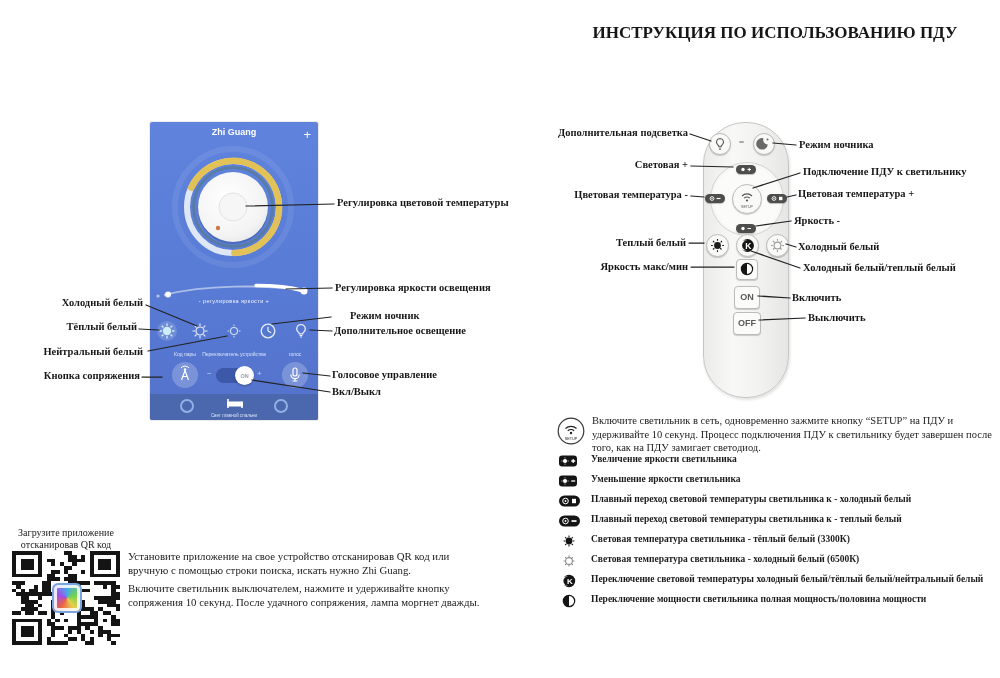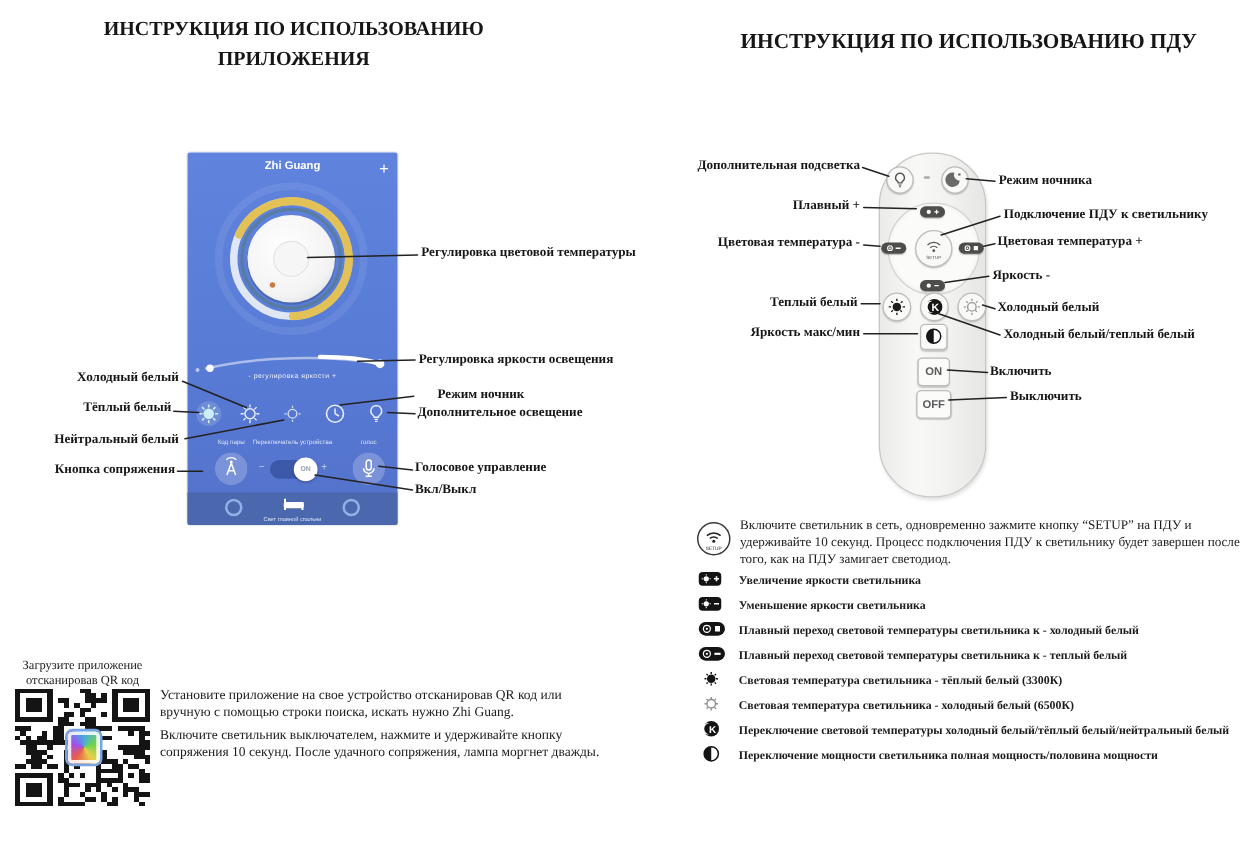--- a/index.html
+++ b/index.html
@@ -36,34 +36,33 @@
   .rbtn{position:absolute;background:#f9f9f8;border:1px solid #bcbcba;border-radius:50%;
         box-shadow:0 1px 1px rgba(0,0,0,0.18);display:flex;align-items:center;justify-content:center;}
   .rsq{position:absolute;background:#fbfbfa;border:1px solid #bcbcba;border-radius:4px;
        box-shadow:0 1px 1px rgba(0,0,0,0.18);display:flex;align-items:center;justify-content:center;
        font-family:"Liberation Sans",sans-serif;font-weight:bold;color:#5a5a5a;}
   .pill{position:absolute;background:#4d4d4c;border-radius:5px;box-shadow:0 1px 1px rgba(0,0,0,0.25);
         display:flex;align-items:center;justify-content:center;}
   .dpad{position:absolute;left:6px;top:39px;width:72px;height:72px;border-radius:50%;background:#fbfbfa;
         border:1px solid #d3d3d1;box-shadow:inset 0 0 4px rgba(0,0,0,0.06);}
   
-  .lrow{position:absolute;left:558px;height:16px;display:flex;align-items:flex-end;gap:9px;}
+  .lrow{position:absolute;left:558px;height:16px;display:flex;align-items:flex-start;gap:9px;}
   .lrow .txt{font-size:9.5px;font-weight:bold;white-space:nowrap;color:#1b1b1b;}
   .leads{position:absolute;left:0;top:0;pointer-events:none;}
   .leads line{stroke:#222;stroke-width:1.25;stroke-linecap:round;}
   .qr-logo{position:absolute;left:52px;top:583px;width:26px;height:26px;border-radius:6px;border:2px solid #79a4e2;
            background:conic-gradient(#49a7e8,#6fd44d,#e8cf4a,#e85f4a,#a44de8,#49a7e8);
            box-shadow:inset 0 0 0 3px rgba(255,255,255,0.85);}
 </style>
 </head>
 <body>
 
 <div class="canvas">
 
-  <h1 class="title" style="left:70px;top:12px;width:330px;font-size:16px;">ИНСТРУКЦИЯ ПО ИСПОЛЬЗОВАНИЮ ПРИЛОЖЕНИЯ</h1>
   <h1 class="title" style="left:565px;top:20px;width:420px;font-size:17px;white-space:nowrap;">ИНСТРУКЦИЯ ПО ИСПОЛЬЗОВАНИЮ ПДУ</h1>
 
   <div class="app">
     <div class="app-header">
       <span>Zhi Guang</span>
       <span class="app-add">+</span>
     </div>
 
     <svg class="abs" style="left:13px;top:15px;" width="140" height="140">
       <defs>
@@ -239,21 +238,21 @@
       <svg width="20" height="20">
         <circle cx="10" cy="10" r="5.6" fill="#fff" stroke="#161616" stroke-width="1.2"></circle>
         <path d="M10,4.4a5.6,5.6 0 0,0 0,11.2z" fill="#161616"></path>
       </svg>
     </div>
     <div class="rsq" style="left:30px;top:162.5px;width:24px;height:21px;font-size:9px;">ON</div>
     <div class="rsq" style="left:29px;top:188.5px;width:26px;height:21px;font-size:9px;">OFF</div>
   </div>
 
   <div class="callout cl" style="left:538px;top:126.5px;width:150px;">Дополнительная подсветка</div>
-  <div class="callout cl" style="left:538px;top:158.5px;width:150px;">Плавный +</div>
+  <div class="callout cl" style="left:538px;top:158.5px;width:150px;">Световая +</div>
   <div class="callout cl" style="left:538px;top:188.5px;width:150px;">Цветовая температура -</div>
   <div class="callout cl" style="left:536px;top:236.5px;width:150px;">Теплый белый</div>
   <div class="callout cl" style="left:538px;top:260.5px;width:150px;">Яркость макс/мин</div>
 
   <div class="callout" style="left:799px;top:138.5px;">Режим ночника</div>
   <div class="callout" style="left:803px;top:165.5px;">Подключение ПДУ к светильнику</div>
   <div class="callout" style="left:798px;top:187.5px;">Цветовая температура +</div>
   <div class="callout" style="left:794px;top:214.5px;">Яркость -</div>
   <div class="callout" style="left:798px;top:240.5px;">Холодный белый</div>
   <div class="callout" style="left:803px;top:261.5px;">Холодный белый/теплый белый</div>

